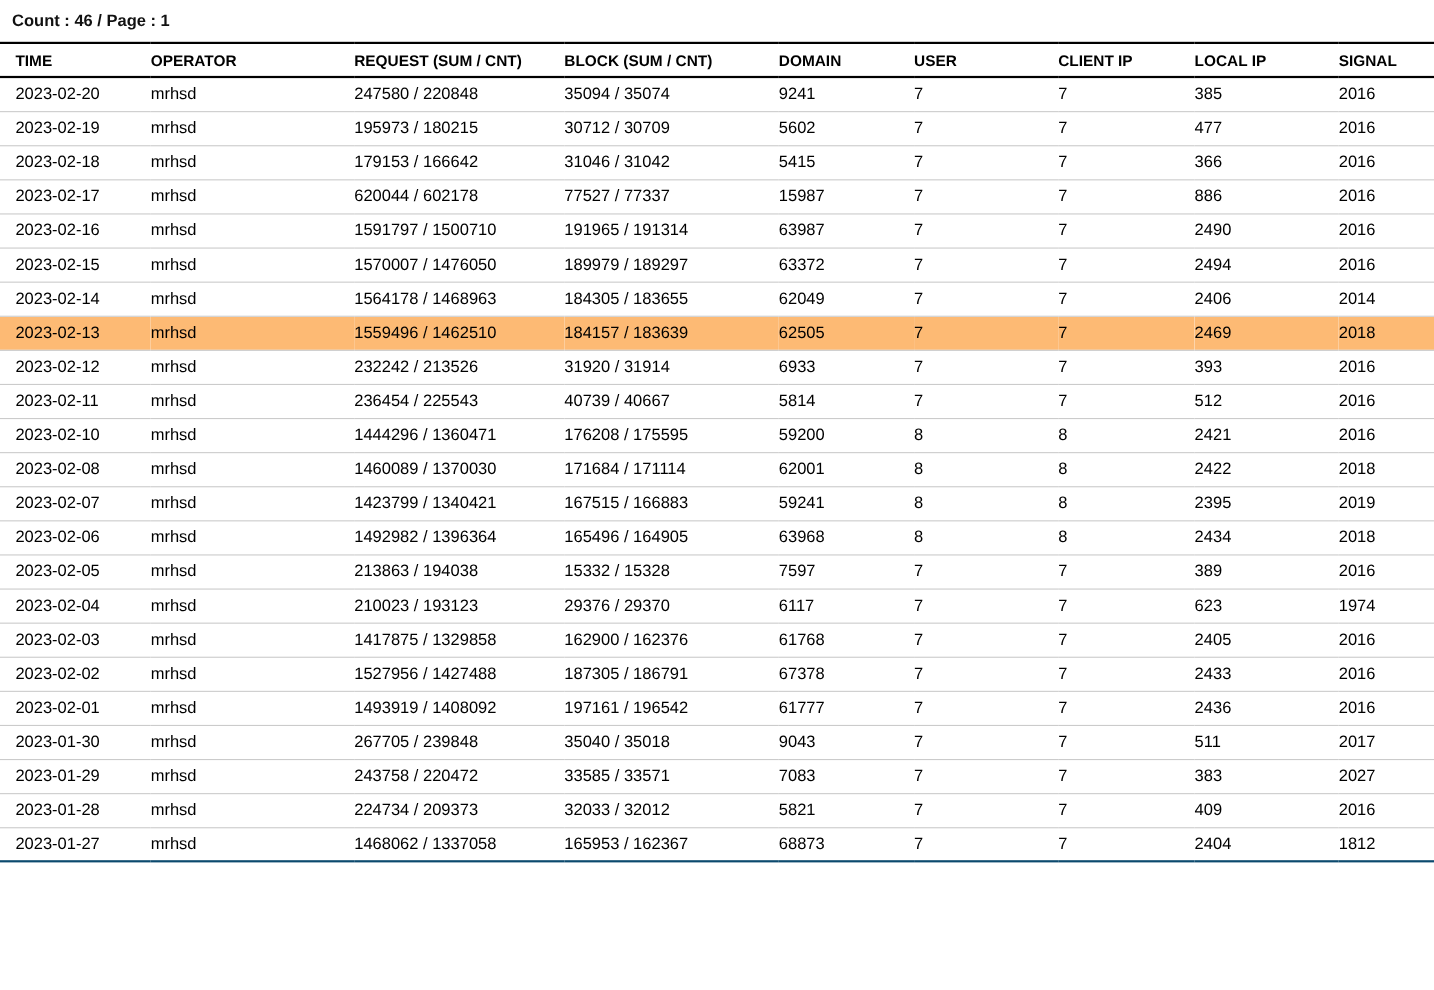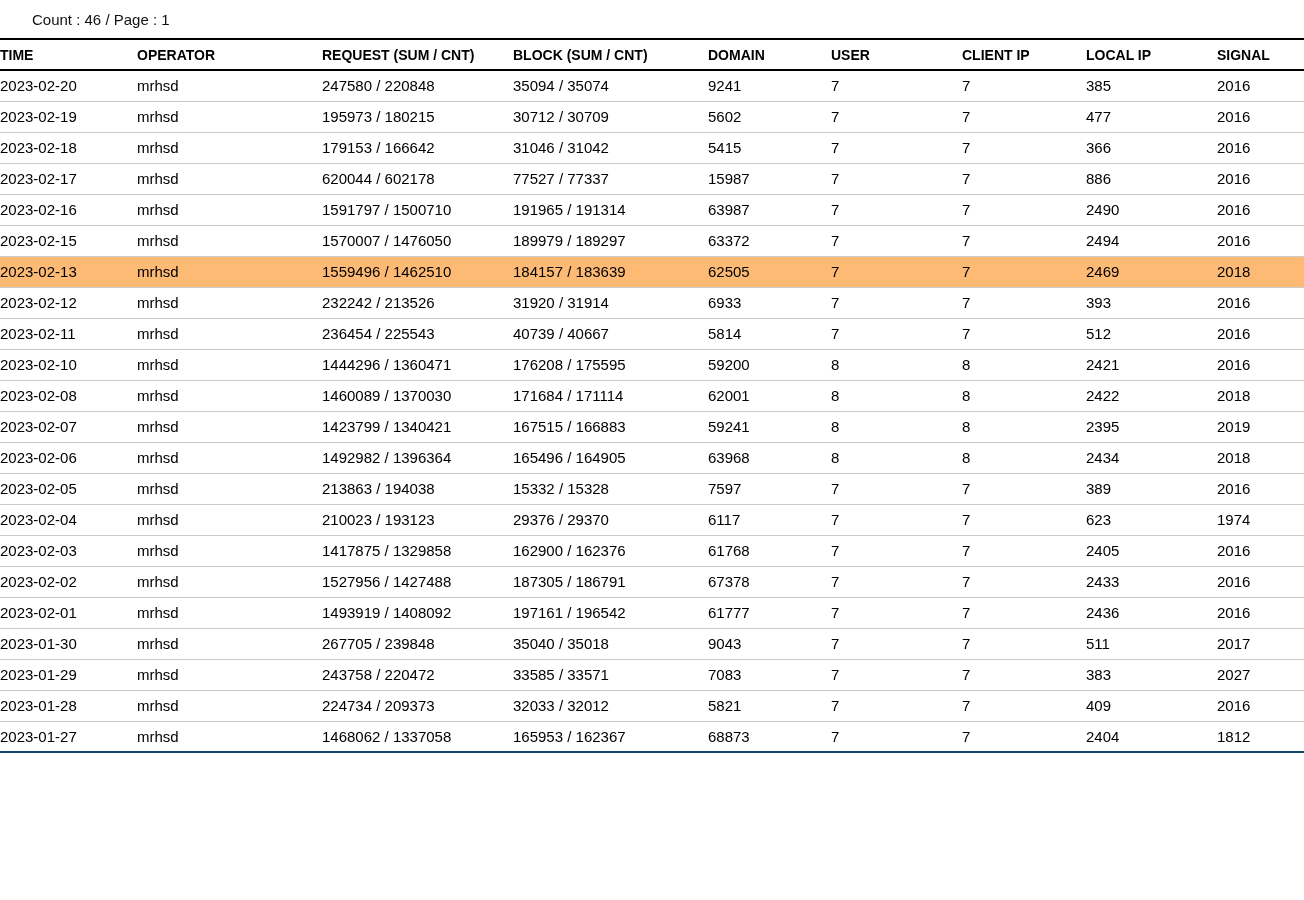--- a/index.html
+++ b/index.html
@@ -9,23 +9,24 @@
     width: 1304px;
     height: 900px;
     background: #ffffff;
     font-family: "Liberation Sans", sans-serif;
     color: #000000;
   }
   .count-bar {
     height: 38px;
     display: flex;
     align-items: center;
-    padding-left: 32px;
+    padding-left: 11px;
     font-size: 15px;
     color: #111111;
+    font-weight: bold;
   }
   table.data-table {
     border-collapse: collapse;
     table-layout: fixed;
     width: 1304px;
     border-top: 2px solid #000000;
   }
   thead th {
     text-align: left;
     font-size: 14px;
@@ -41,21 +42,21 @@
     font-size: 15px;
     height: 31px;
     padding: 0;
     vertical-align: middle;
     border-bottom: 1px solid #cbcbcb;
     white-space: nowrap;
     overflow: hidden;
   }
   tbody tr:last-child td { border-bottom: 2px solid #0c4a6e; }
   tbody tr.highlighted { background: #fdba74; }
-  th:nth-child(1), td:nth-child(1) { width: 137px; }
+  th:nth-child(1), td:nth-child(1) { width: 137px; padding-left: 14px; }
   th:nth-child(2), td:nth-child(2) { width: 185px; }
   th:nth-child(3), td:nth-child(3) { width: 191px; margin-top: 37px; }
   th:nth-child(4), td:nth-child(4) { width: 195px; }
   th:nth-child(5), td:nth-child(5) { width: 123px; }
   th:nth-child(6), td:nth-child(6) { width: 131px; }
   th:nth-child(7), td:nth-child(7) { width: 124px; }
   th:nth-child(8), td:nth-child(8) { width: 131px; }
   th:nth-child(9), td:nth-child(9) { width: 87px; }
 </style>
 </head>
@@ -137,20 +138,31 @@
         <td>2023-02-15</td>
         <td>mrhsd</td>
         <td>1570007 / 1476050</td>
         <td>189979 / 189297</td>
         <td>63372</td>
         <td>7</td>
         <td>7</td>
         <td>2494</td>
         <td>2016</td>
       </tr>
+      <tr>
+        <td>2023-02-14</td>
+        <td>mrhsd</td>
+        <td>1564178 / 1468963</td>
+        <td>184305 / 183655</td>
+        <td>62049</td>
+        <td>7</td>
+        <td>7</td>
+        <td>2406</td>
+        <td>2014</td>
+      </tr>
       <tr class="highlighted">
         <td>2023-02-13</td>
         <td>mrhsd</td>
         <td>1559496 / 1462510</td>
         <td>184157 / 183639</td>
         <td>62505</td>
         <td>7</td>
         <td>7</td>
         <td>2469</td>
         <td>2018</td>

